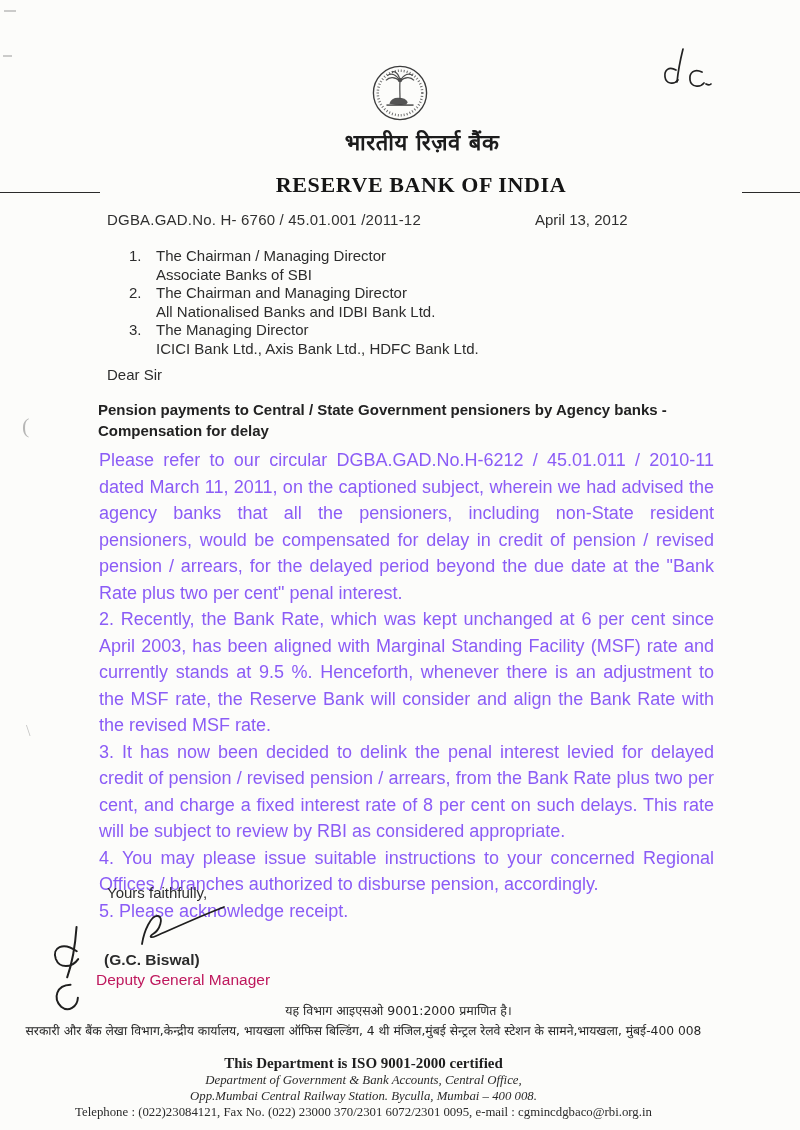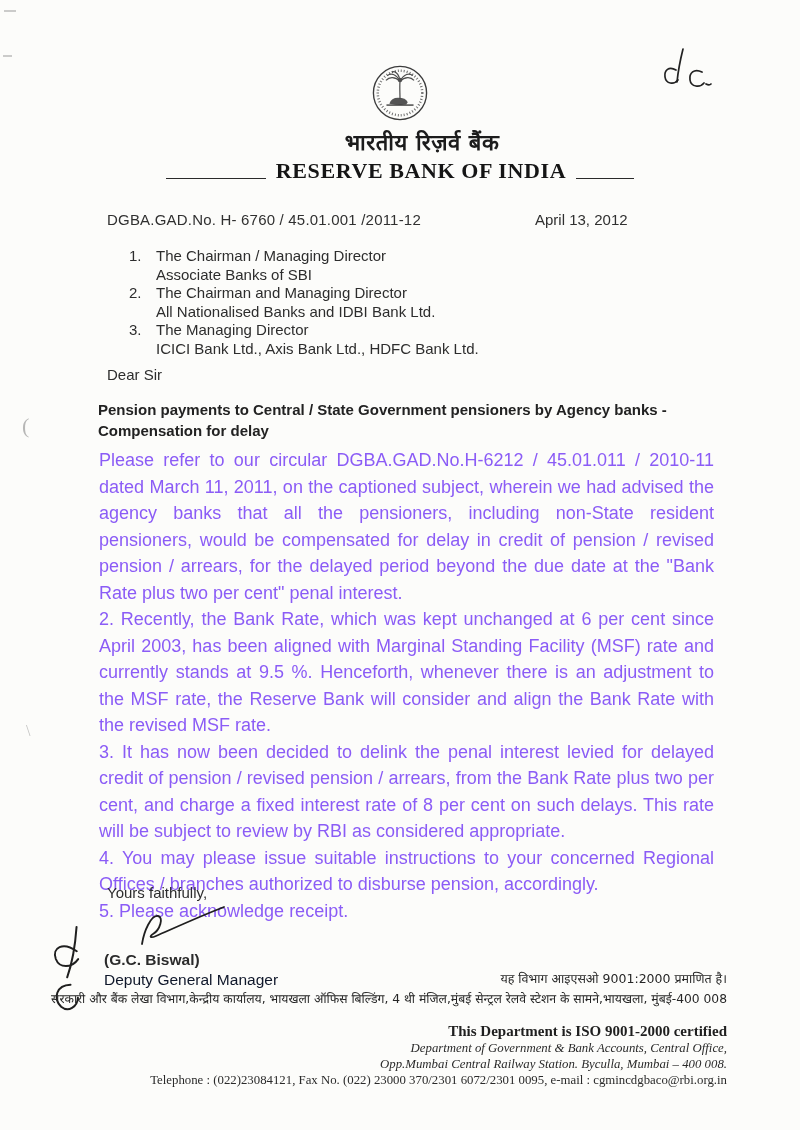--- a/index.html
+++ b/index.html
@@ -9,21 +9,21 @@
     background:#fcfcfa; overflow:hidden; color:#2e2e2e;
     font-family:"Liberation Sans", sans-serif;
   }
   
   .header-block { position:absolute; top:64px; left:0; right:0; text-align:center; }
   .seal { display:block; margin:0 auto 4px auto; }
   .bank-name-hi {
     font-family:"DejaVu Sans", sans-serif; font-size:22px; font-weight:bold;
     color:#1c1c1c; letter-spacing:.5px;padding-left:44px;
   }
-  .bank-name-row { margin-top:2px; display:flex; align-items:center; justify-content:center; gap:10px; }
+  .bank-name-row { margin-top:16px; display:flex; align-items:center; justify-content:space-between; gap:10px; }
   .rule { height:0; border-top:1.6px solid #2a2a2a; position:relative; top:7px; }
   .rule-left { width:100px; }
   .rule-right { width:58px; }
   .bank-name-en {
     font-family:"Liberation Serif", serif; font-size:22px; font-weight:bold;
     color:#151515; letter-spacing:.6px;
   }
   .website { font-family:"Liberation Serif", serif; font-size:17.5px; font-weight:bold; color:#1a1a1a; margin-top:1px; }
   
   .ref-row { position:absolute; top:211px; left:107px; right:80px; font-size:15px; color:#303030; }
@@ -42,23 +42,23 @@
   .letter-body {
     position:absolute; top:447px; left:99px; width:615px;
     font-size:18px; line-height:26.5px; text-align:justify; color:#8b5cf6;
   }
   .letter-body p { margin:0; text-align:justify; text-align-last:left; }
   
   .valediction { position:absolute; top:884px; left:107px; font-size:15px; color:#2d2d2d; }
   .signature { position:absolute; top:900px; left:126px; }
   .left-flourish { position:absolute; top:918px; left:38px; transform:rotate(-10deg); }
   .signatory-name { position:absolute; top:951px; left:104px; font-size:15.5px; color:#2b2b2b;font-weight:bold; }
-  .signatory-title { position:absolute; top:971px; left:104px; font-size:15.5px; color:#0f172a; }
+  .signatory-title { position:absolute; top:971px; left:96px; font-size:15.5px; color:#be185d; }
   
-  .footer { position:absolute; top:970px; left:0; width:727px; text-align:right; }
+  .footer { position:absolute; top:1002px; left:0; width:727px; text-align:center; }
   .f-hi1 { font-family:"DejaVu Sans", sans-serif; font-size:12.5px; color:#262626; padding-left:70px; }
   .f-hi2 { font-family:"DejaVu Sans", sans-serif; font-size:12.3px; color:#262626; margin-top:3px; white-space:nowrap; }
   .f-iso { font-family:"Liberation Serif", serif; font-size:15px; font-weight:bold; color:#1f1f1f; margin-top:16px; }
   .f-dept { font-family:"Liberation Serif", serif; font-size:12.8px; color:#2a2a2a; margin-top:1px;font-style:italic; }
   .f-contact { font-family:"Liberation Serif", serif; font-size:12.8px; color:#2a2a2a; margin-top:1px; }
   
   .dc-top-right { position:absolute; top:36px; left:650px; }
   .artifact { position:absolute; color:#8a8a8a; font-family:"Liberation Serif", serif; }
   .a-paren { top:413px; left:22px; font-size:22px; opacity:.6; }
   .a-slash { top:722px; left:26px; font-size:16px; opacity:.5; }

